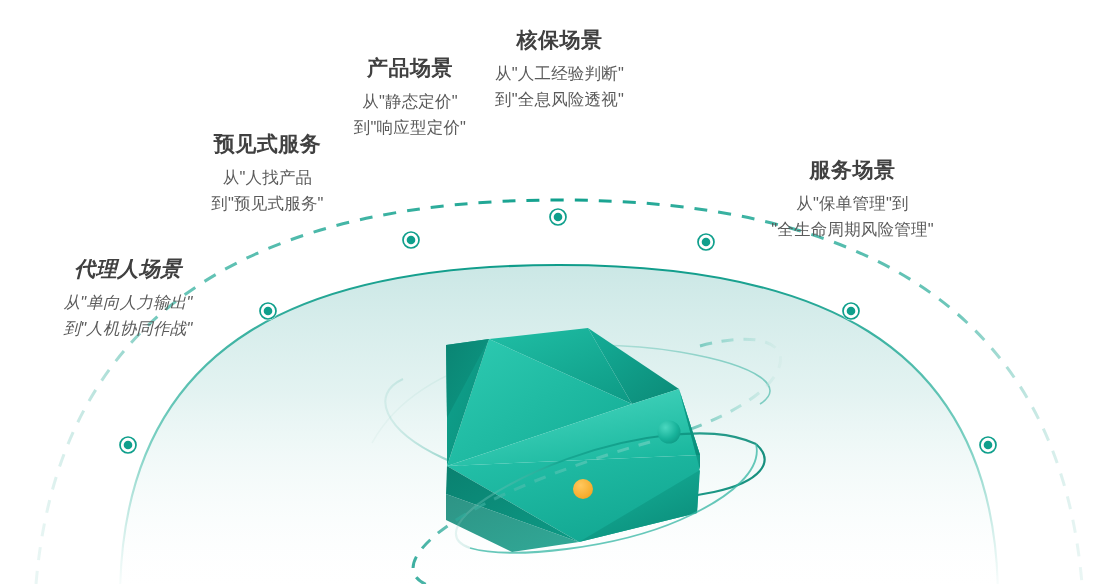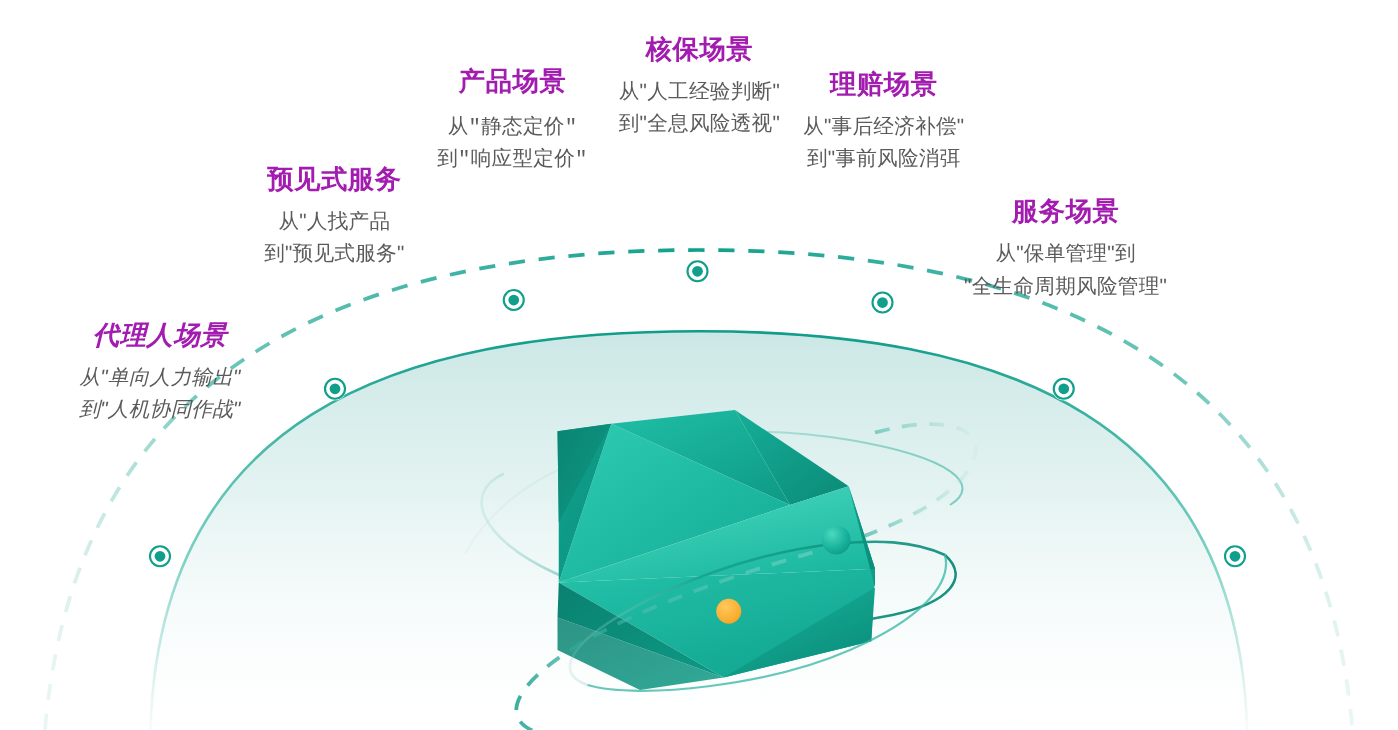--- a/index.html
+++ b/index.html
@@ -27,21 +27,21 @@
   .label {
     position: absolute;
     text-align: center;
     line-height: 1.0;
     white-space: nowrap;
   }
   .label .ttl {
     display: block;
     font-size: 21px;
     font-weight: bold;
-    color: #a21caf;
+    color: #404040;
     letter-spacing: 0.5px;
     margin-bottom: 11px;
   }
   .label .sub {
     display: block;
     font-size: 16.5px;
     color: #5b5b5b;
     letter-spacing: 0.2px;
     line-height: 1.55;
   }
@@ -260,37 +260,32 @@
     <span class="sub">从"单向人力输出"</span>
     <span class="sub">到"人机协同作战"</span>
   </div>
 
   <div class="label" style="left:160px; top:133px; width:215px;">
     <span class="ttl">预见式服务</span>
     <span class="sub">从"人找产品</span>
     <span class="sub">到"预见式服务"</span>
   </div>
 
-  <div class="label" style="left:305px; top:57px; width:210px;font-family:Liberation Mono, monospace;">
+  <div class="label" style="left:305px; top:57px; width:210px;">
     <span class="ttl">产品场景</span>
     <span class="sub">从"静态定价"</span>
     <span class="sub">到"响应型定价"</span>
   </div>
 
   <div class="label" style="left:452px; top:29px; width:215px;">
     <span class="ttl">核保场景</span>
     <span class="sub">从"人工经验判断"</span>
     <span class="sub">到"全息风险透视"</span>
   </div>
 
-  <div class="label" style="left:602px; top:57px; width:210px;">
-    <span class="ttl">理赔场景</span>
-    <span class="sub">从"事后经济补偿"</span>
-    <span class="sub">到"事前风险消弭</span>
-  </div>
 
   <div class="label" style="left:740px; top:130px; width:225px;margin-top:29px;">
     <span class="ttl">服务场景</span>
     <span class="sub">从"保单管理"到</span>
     <span class="sub">"全生命周期风险管理"</span>
   </div>
 
 
 </div>
 

